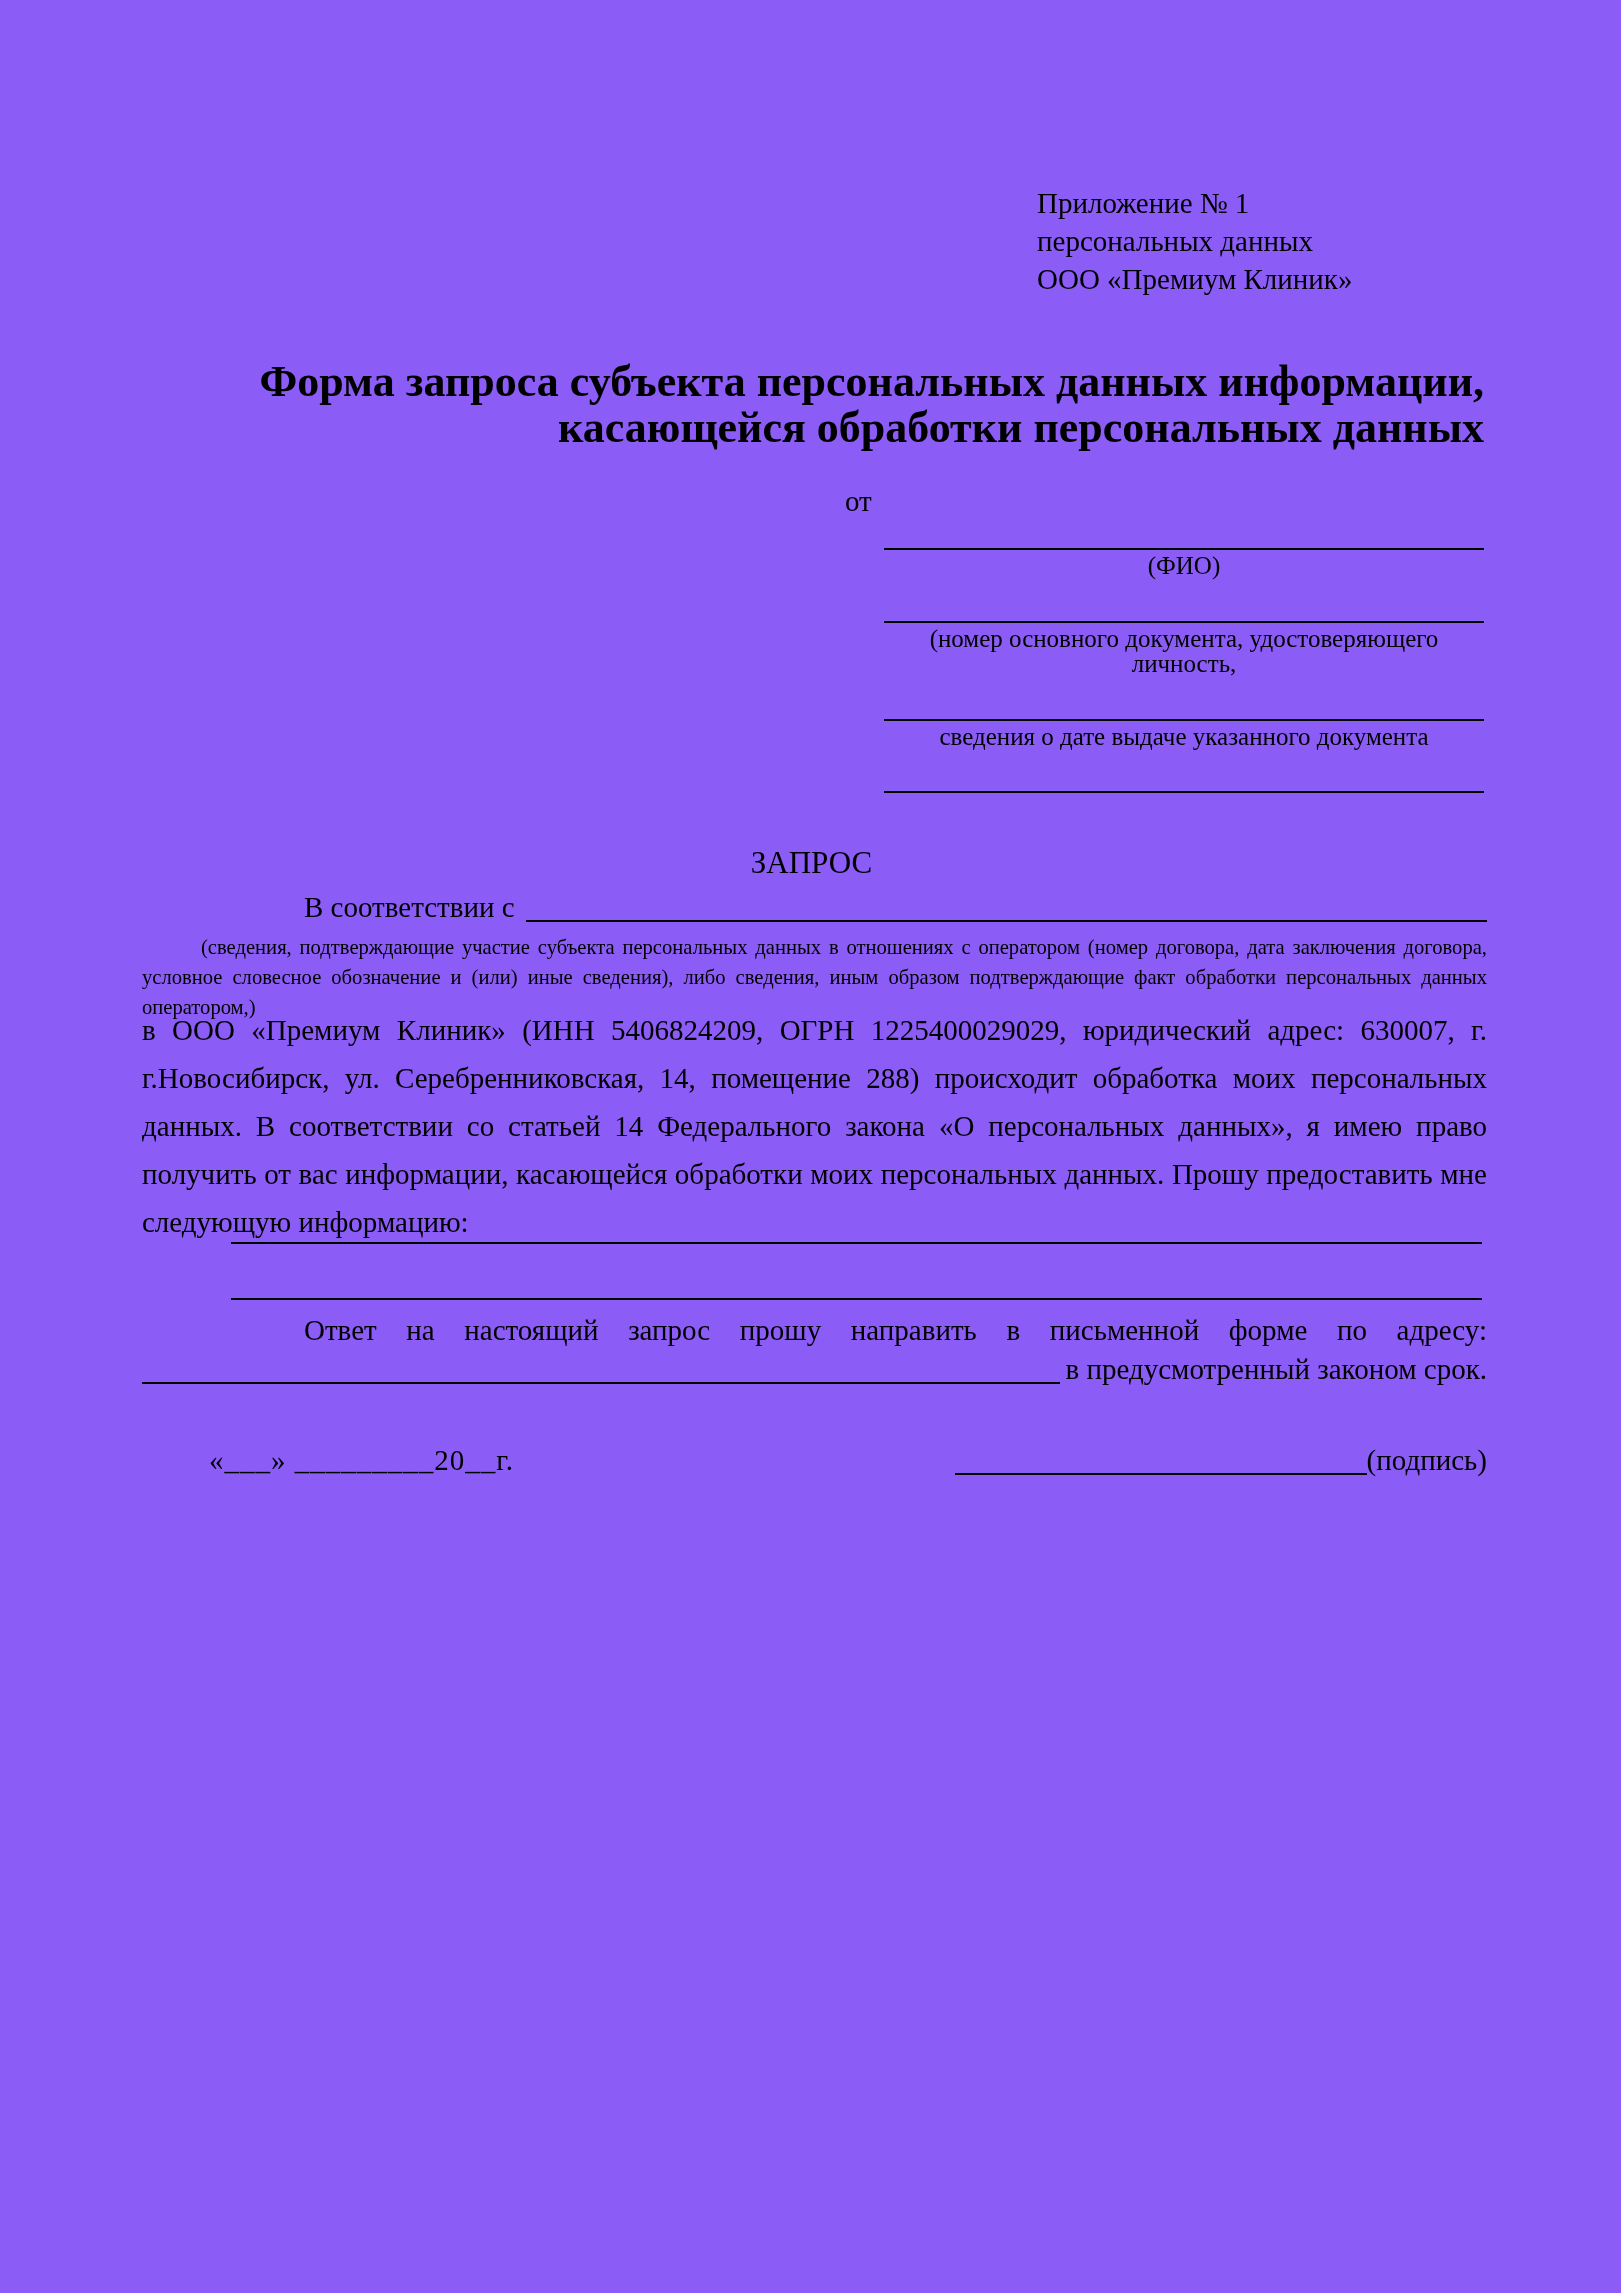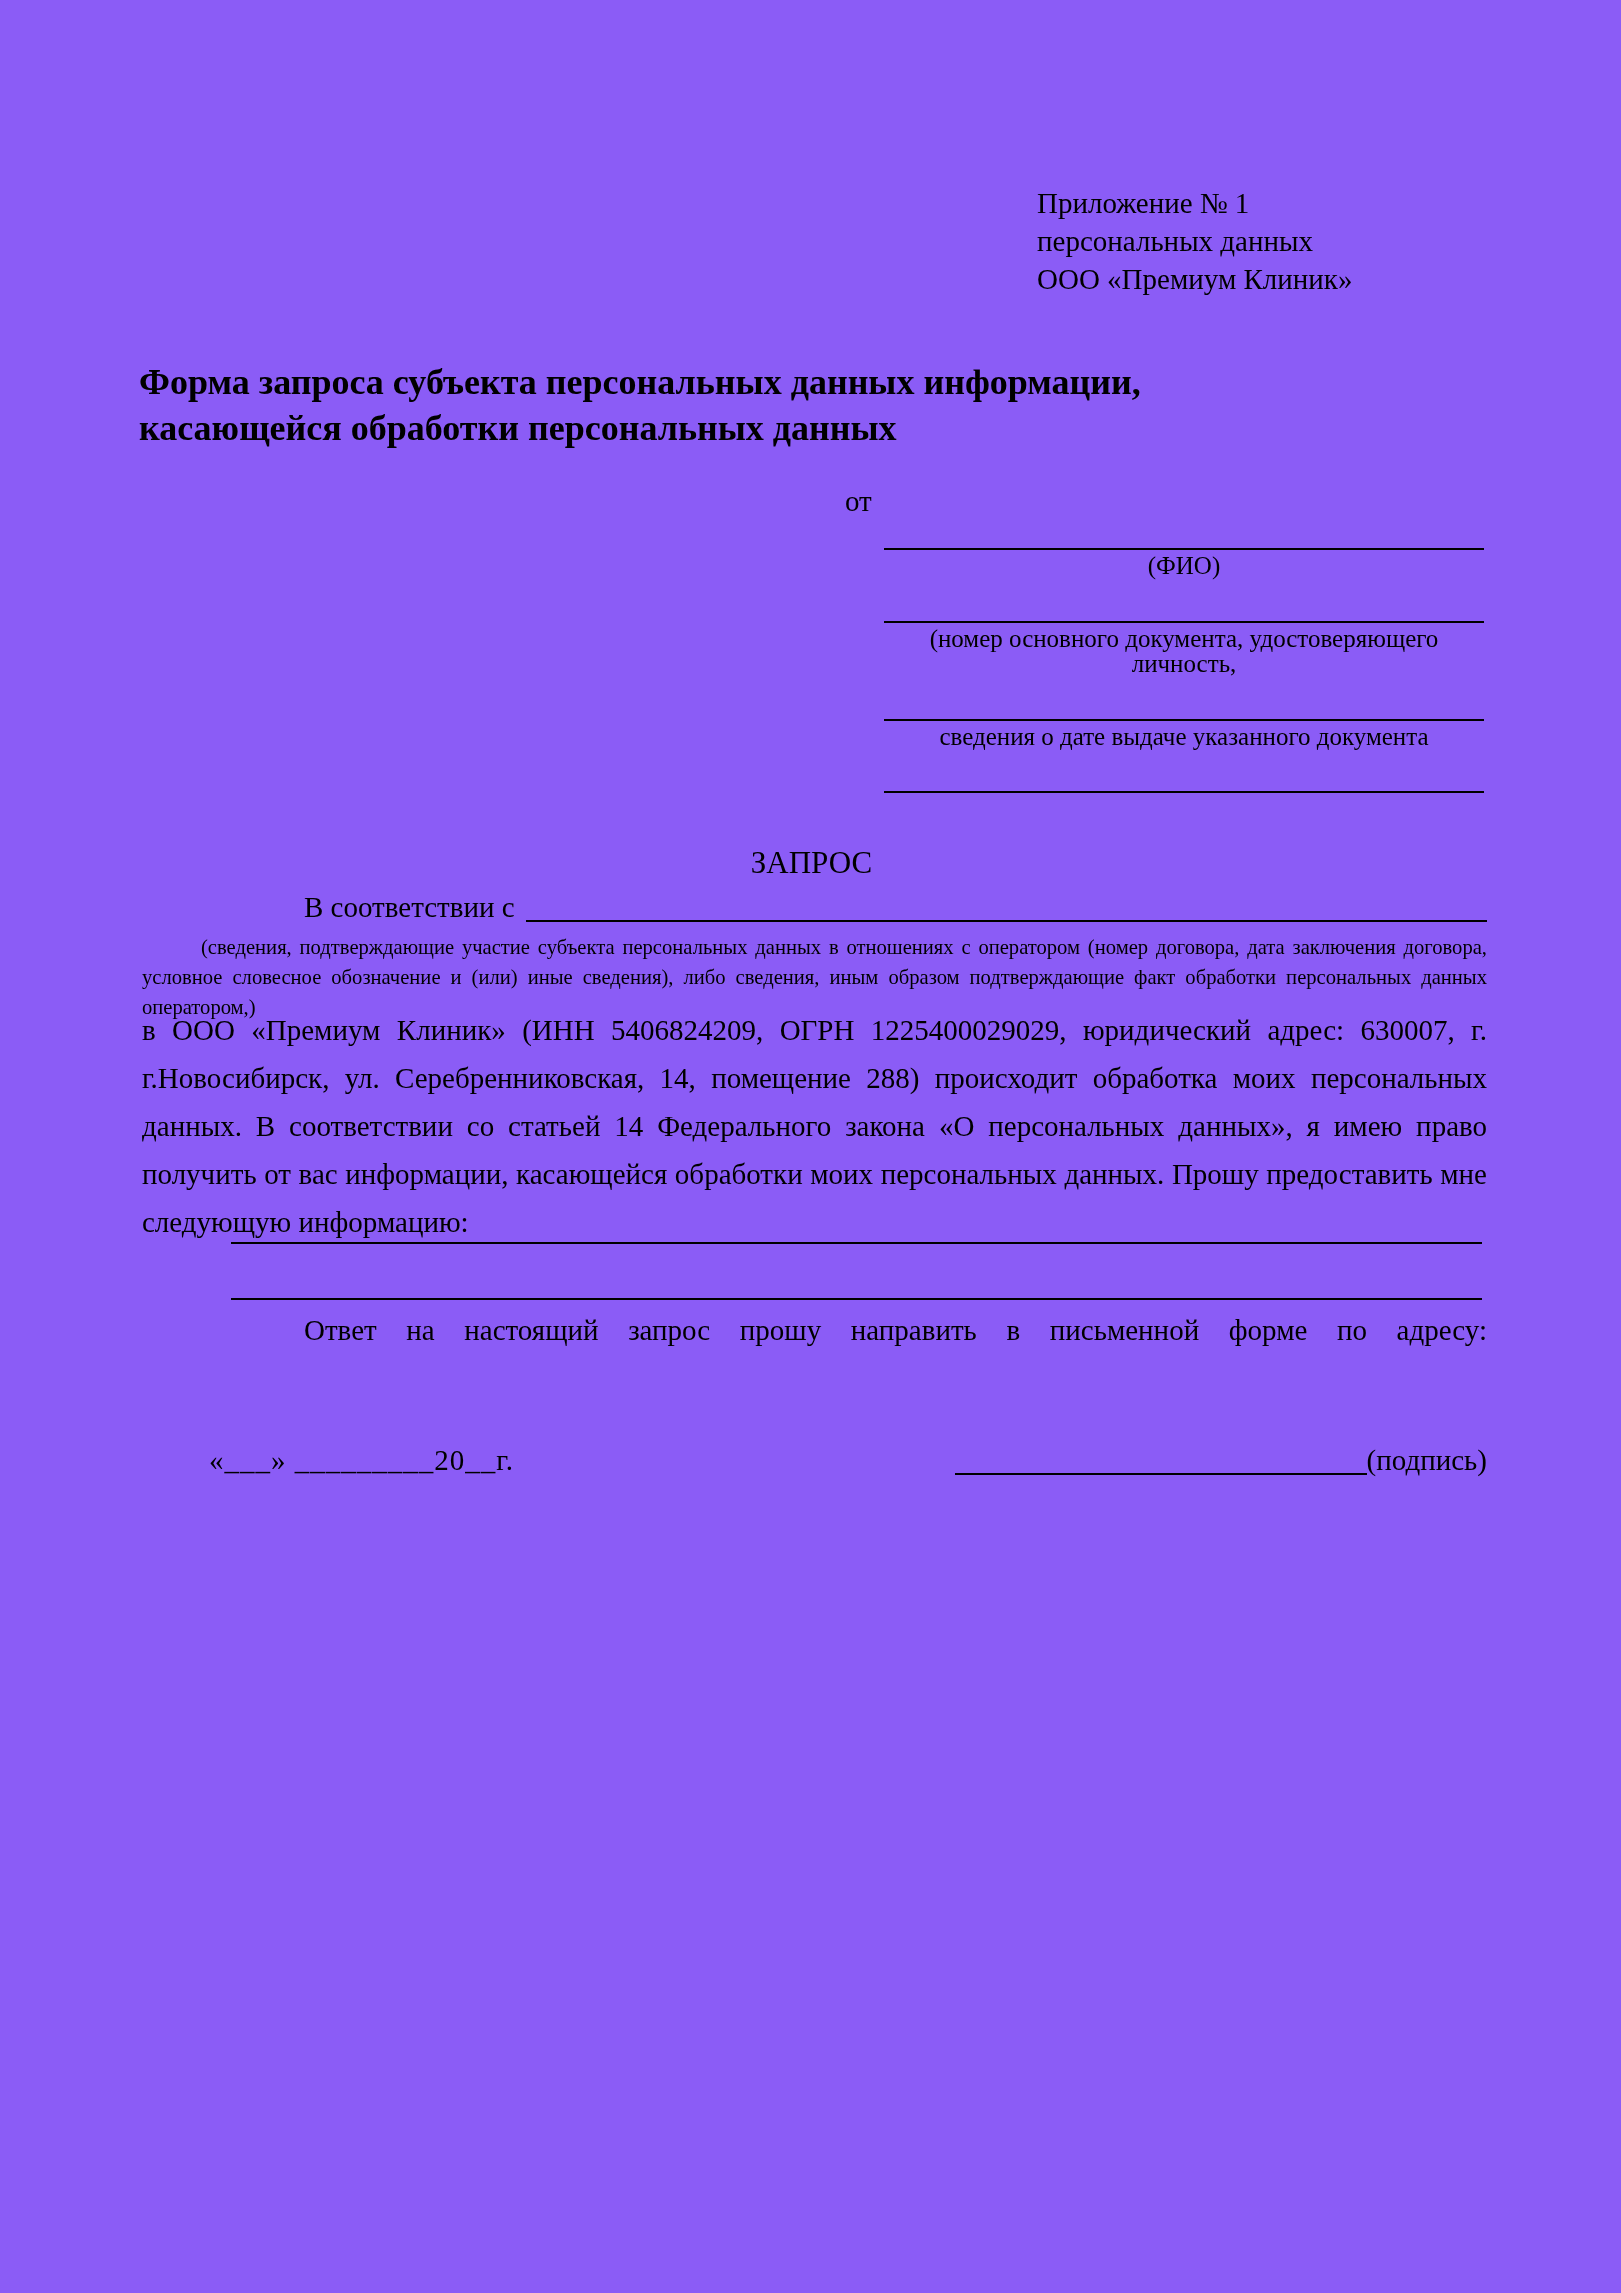--- a/index.html
+++ b/index.html
@@ -26,23 +26,23 @@
     line-height: 38px;
     white-space: nowrap;
   }
 
   
   .doc-title {
     position: absolute;
     left: 139px;
     top: 359px;
     width: 1345px;
-    text-align: left;
+    text-align: right;
     font-weight: bold;
-    font-size: 36px;
+    font-size: 44px;
     line-height: 46px;
   }
 
   
   .addressee {
     position: absolute;
     left: 845px;
     top: 482px;
     width: 639px;
     font-size: 29px;
@@ -231,20 +231,24 @@
 
   <div class="footnote">(сведения, подтверждающие участие субъекта персональных данных в отношениях с оператором (номер договора, дата заключения договора, условное словесное обозначение и (или) иные сведения), либо сведения, иным образом подтверждающие факт обработки персональных данных оператором,)</div>
 
   <div class="body-par">в ООО «Премиум Клиник» (ИНН 5406824209, ОГРН 1225400029029, юридический адрес: 630007, г. г.Новосибирск, ул. Серебренниковская, 14, помещение 288) происходит обработка моих персональных данных. В соответствии со статьей 14 Федерального закона «О персональных данных», я имею право получить от вас информации, касающейся обработки моих персональных данных. Прошу предоставить мне следующую информацию:</div>
 
   <div class="blank-long first"></div>
   <div class="blank-long second"></div>
 
   <div class="reply">
     <div class="l1">Ответ на настоящий запрос прошу направить в письменной форме по адресу:</div>
+    <div class="l2">
+      <span class="fill"></span>
+      <span class="tail">в предусмотренный законом срок.</span>
+    </div>
   </div>
 
   <div class="datesig">
     <span class="date">«___» _________20__г.</span>
     <span class="spacer"></span>
     <span class="sigline"></span>
     <span class="sigcap">(подпись)</span>
   </div>
 
 </div>

